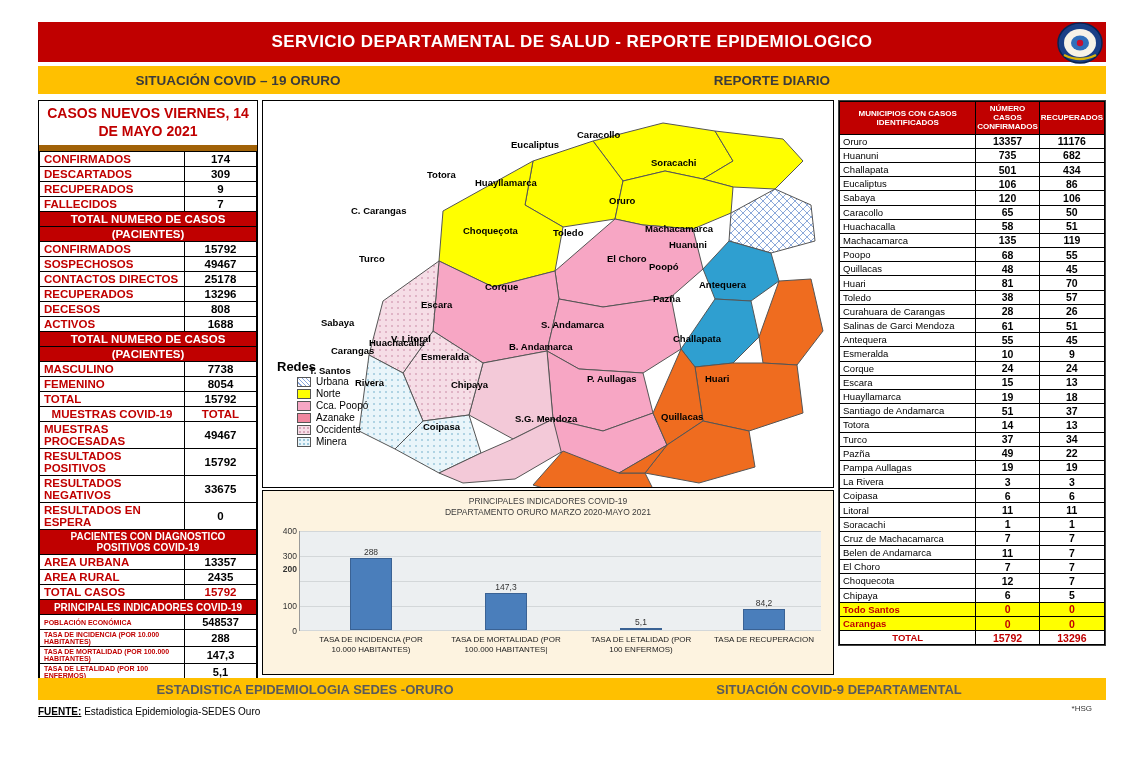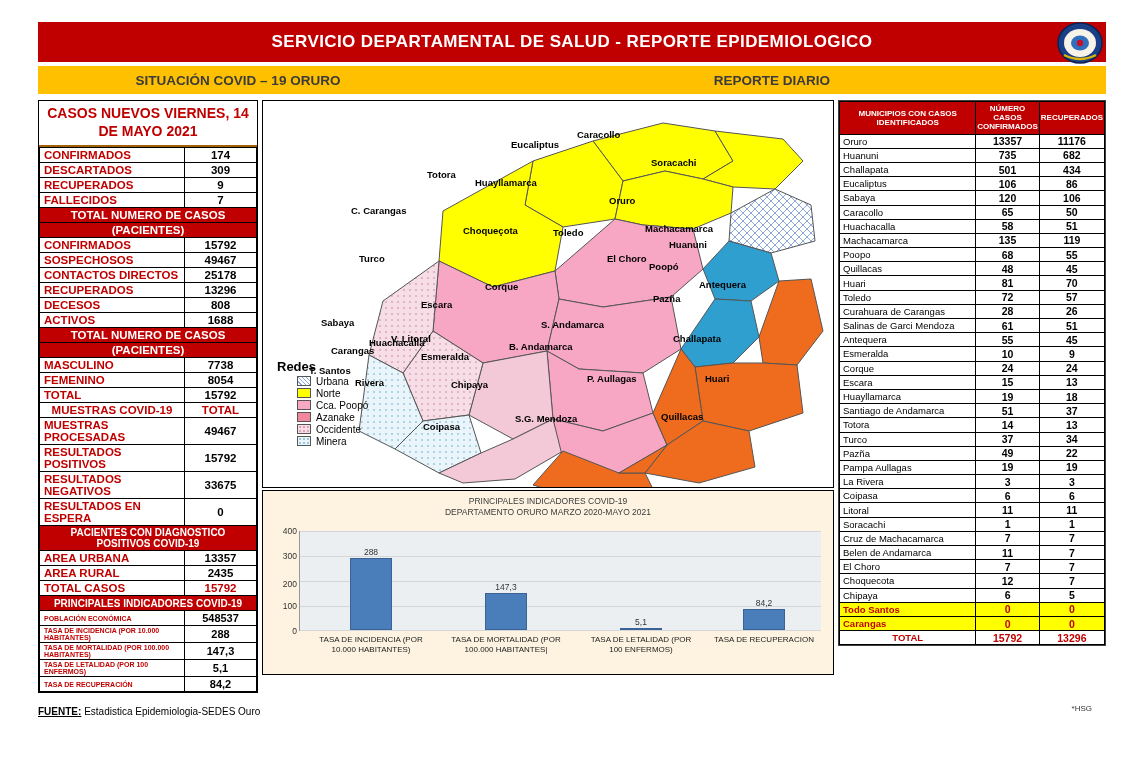--- a/index.html
+++ b/index.html
@@ -40,21 +40,21 @@
   .sub-band .s3 { flex:1; text-align:center; }
 
   
   .left-col {
     position:absolute; left:38px; top:100px; width:220px;
     border:1px solid #000; background:#fff;
   }
   .lc-title {
     background:#ffffff; color:#c00000; font-weight:bold; text-align:center;
     font-size:14px; padding:4px 2px 5px; line-height:1.25;
-    border-bottom:2px solid #a16207;
+    border-bottom:6px solid #a16207;
   }
   table.lt { width:100%; border-collapse:collapse; font-size:11.5px; }
   table.lt td {
     border:1px solid #000; padding:1px 4px; height:15px;
   }
   .lbl { color:#c00000; font-weight:bold; text-align:left; }
   .val { text-align:center; font-weight:bold; width:72px; }
   .sect {
     background:#c00000; color:#fff; font-weight:bold; text-align:center;
     font-size:11.5px; padding:1px 2px;
@@ -74,21 +74,21 @@
   }
   .map-svg { position:absolute; left:0; top:0; }
   .map-label {
     position:absolute; font-size:9.5px; font-weight:bold; color:#000;
     white-space:nowrap; pointer-events:none;
   }
   .legend {
     position:absolute; left:14px; top:258px; font-size:10px;
   }
   .legend h4 { margin:0 0 2px 0; font-size:13px; }
-  .legend .row { display:flex; align-items:flex-start; margin-bottom:1px;padding-left:20px; }
+  .legend .row { display:flex; align-items:flex-end; margin-bottom:1px;padding-left:20px; }
   .legend .sw {
     width:14px; height:10px; border:1px solid #555; margin-right:5px;
   }
 
   
   .chart-panel {
     position:absolute; left:262px; top:490px; width:572px; height:185px;
     border:1px solid #000; background:#fdf3e0;
   }
   .chart-title {
@@ -423,21 +423,21 @@
     </div>
     <div class="chart-area">
       <div class="gridline" style="top:0px;"></div>
       <div class="gridline" style="top:25px;"></div>
       <div class="gridline" style="top:50px;"></div>
       <div class="gridline" style="top:75px;"></div>
       <div class="gridline" style="top:99px;"></div>
 
       <span class="ytick" style="top:100px;">0</span>
       <span class="ytick" style="top:75px;">100</span>
-      <span class="ytick" style="top:53px;">200</span>
+      <span class="ytick" style="top:38px;font-weight:bold;">200</span>
       <span class="ytick" style="top:25px;">300</span>
       <span class="ytick" style="top:0px;">400</span>
 
       <div class="bar" style="left:50px; width:42px; height:72px;"></div>
       <div class="bar" style="left:185px; width:42px; height:37px;"></div>
       <div class="bar" style="left:320px; width:42px; height:2px;"></div>
       <div class="bar" style="left:443px; width:42px; height:21px;"></div>
 
       <span class="barval" style="left:71px; top:16px;">288</span>
       <span class="barval" style="left:206px; top:51px;">147,3</span>
@@ -511,21 +511,21 @@
             <td class="num">48</td>
             <td class="num">45</td>
           </tr>
           <tr>
             <td class="mun">Huari</td>
             <td class="num">81</td>
             <td class="num">70</td>
           </tr>
           <tr>
             <td class="mun">Toledo</td>
-            <td class="num">72</td>
+            <td class="num">38</td>
             <td class="num">57</td>
           </tr>
           <tr>
             <td class="mun">Curahuara de Carangas</td>
             <td class="num">28</td>
             <td class="num">26</td>
           </tr>
           <tr>
             <td class="mun">Salinas de Garci Mendoza</td>
             <td class="num">61</td>
@@ -638,18 +638,22 @@
           </tr>
           <tr class="tot">
             <td class="mun" style="text-align: center;">TOTAL</td>
             <td class="num">15792</td>
             <td class="num">13296</td>
           </tr>
         </tbody>
     </table>
   </div>
 
+  <div class="foot-band">
+    <div class="f1">ESTADISTICA EPIDEMIOLOGIA SEDES -ORURO</div>
+    <div class="f2">SITUACIÓN COVID-9 DEPARTAMENTAL</div>
+  </div>
   <div class="source">
     <b>FUENTE:</b>
     <span>Estadistica Epidemiologia-SEDES Ouro</span>
   </div>
   <div class="hsg">*HSG</div>
 </div>
 
 </body></html>

